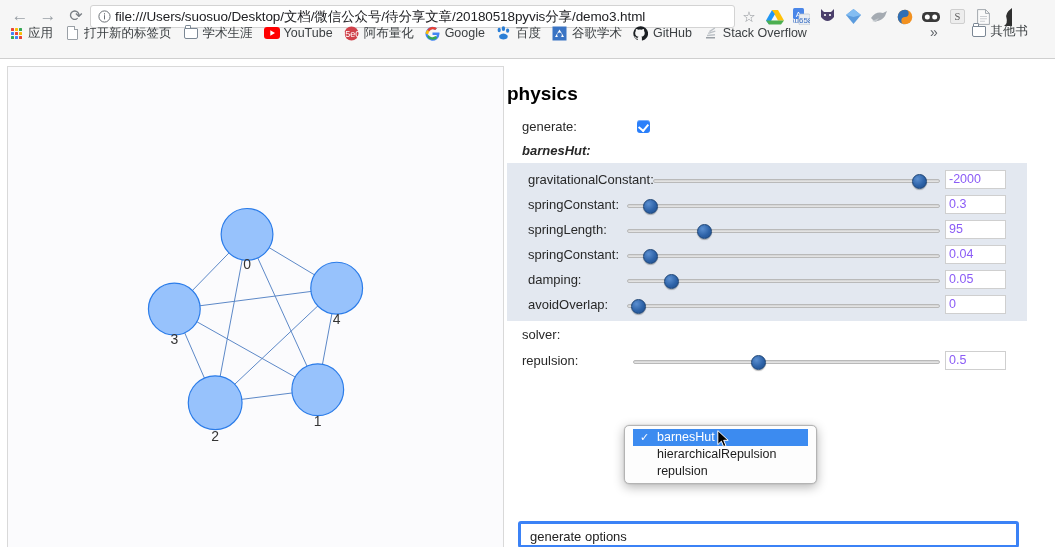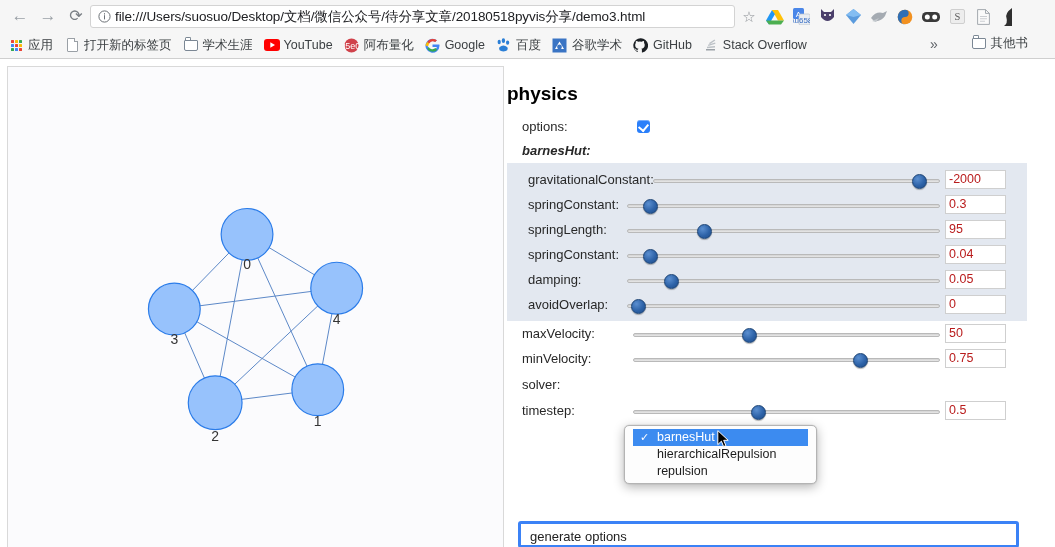--- a/index.html
+++ b/index.html
@@ -81,21 +81,21 @@
   }
   .ext-icon {
     width: 20px; height: 20px;
     position: relative;
     display: flex; align-items: center; justify-content: center;
     overflow: hidden;
   }
 
   
   #bookmarks-bar {
-    position: absolute; left: 0; top: 32px;
+    position: absolute; left: 0; top: 20px;
     width: 1028px; height: 26px;
     display: flex; align-items: center;
     padding-left: 8px;
     box-sizing: border-box;
   }
   .bm {
     display: flex; align-items: center;
     height: 20px;
     margin-right: 11px;
     font-size: 12.5px;
@@ -285,21 +285,21 @@
   }
   .valbox {
     position: absolute;
     top: 3px;
     left: 438px;
     width: 61px; height: 19px;
     background: #fff;
     border: 1px solid #cfcfcf;
     box-sizing: border-box;
     font-size: 12.5px;
-    color: #b91c1c;
+    color: #8b5cf6;
     line-height: 17px;
     padding-left: 3px;
     overflow: hidden;
     white-space: nowrap;
   }
 
   
   #solver-row { position: relative; height: 27px; }
   #solver-row .cfg-label { position:absolute; left:0; top:0; line-height:27px; }
 
@@ -622,21 +622,21 @@
           <text x="330" y="258" class="node-label">4</text>
         </g>
     </svg>
   </div>
 
   <div id="physics-panel">
 
     <div id="physics-title">physics</div>
 
     <div class="cfg-row" id="enabled-row">
-      <span class="cfg-label">options:</span>
+      <span class="cfg-label">generate:</span>
       <span class="checkbox-blue"></span>
     </div>
 
     <div id="barnes-header">barnesHut:</div>
 
     <div id="barnes-group" style="background: rgb(227, 232, 240);">
         <div class="slider-row">
           <span class="cfg-label indent2">gravitationalConstant:</span>
           <div class="rng" style="left: 146px; width: 287px;">
             <div class="thumb" style="left: 258.4px;"></div>
@@ -673,44 +673,28 @@
         </div>
         <div class="slider-row">
           <span class="cfg-label indent2">avoidOverlap:</span>
           <div class="rng" style="left: 120px; width: 313px;">
             <div class="thumb" style="left: 2.98px;"></div>
           </div>
           <div class="valbox">0</div>
         </div>
       </div>
 
-    <div id="top-level-sliders">
-        <div class="slider-row">
-          <span class="cfg-label">maxVelocity:</span>
-          <div class="rng" style="left: 126px; width: 307px;">
-            <div class="thumb" style="left: 108.04px;"></div>
-          </div>
-          <div class="valbox">50</div>
-        </div>
-        <div class="slider-row">
-          <span class="cfg-label">minVelocity:</span>
-          <div class="rng" style="left: 126px; width: 307px;">
-            <div class="thumb" style="left: 219px;"></div>
-          </div>
-          <div class="valbox">0.75</div>
-        </div>
-      </div>
 
     <div class="cfg-row" id="solver-row">
       <span class="cfg-label">solver:</span>
     </div>
 
     <div id="timestep-holder">
         <div class="slider-row">
-          <span class="cfg-label">timestep:</span>
+          <span class="cfg-label">repulsion:</span>
           <div class="rng" style="left: 126px; width: 307px;">
             <div class="thumb" style="left: 116.8px;"></div>
           </div>
           <div class="valbox">0.5</div>
         </div>
       </div>
   </div>
 
   <div id="solver-popup">
       <div class="popup-item selected" style="background: rgb(60, 139, 240);">barnesHut</div>

